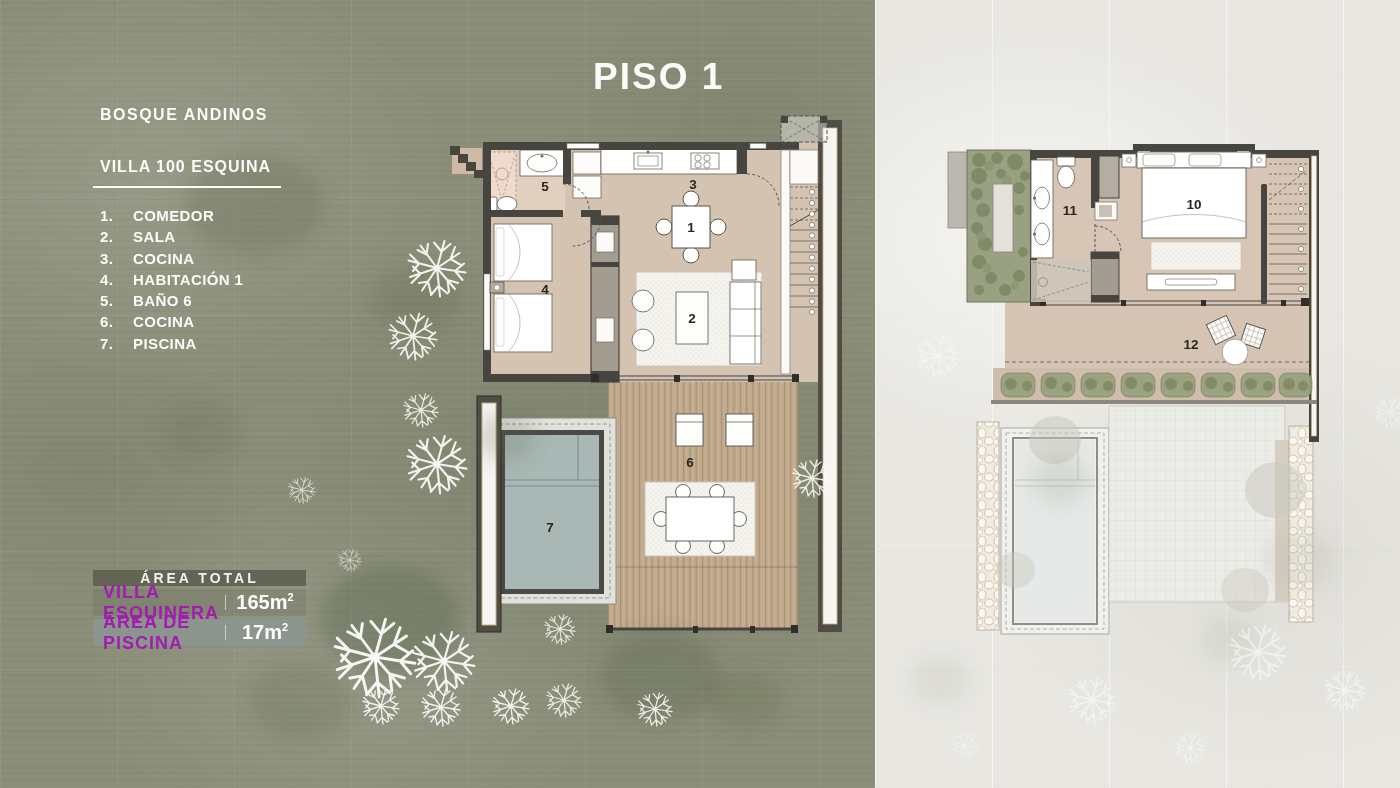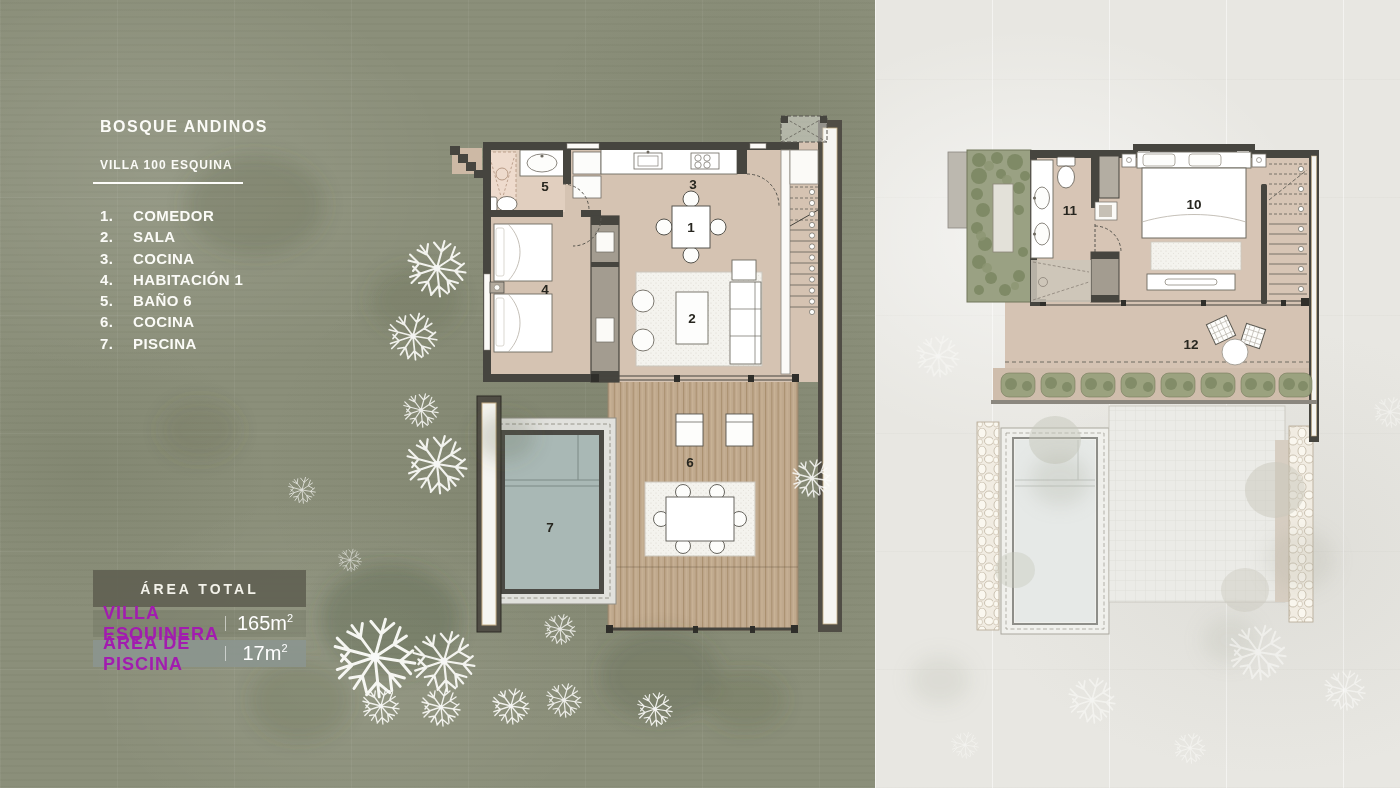--- a/index.html
+++ b/index.html
@@ -24,40 +24,40 @@
       repeating-linear-gradient(90deg, rgba(255,255,255,.5) 0 1px, rgba(0,0,0,0) 1px 117px),
       repeating-linear-gradient(0deg, rgba(120,120,110,.04) 0 1px, rgba(0,0,0,0) 1px 118px);}
   .plan{position:absolute;z-index:1;}
   .plan1{left:450px;top:112px;}
   .plan2{left:945px;top:140px;}
   .decor{position:absolute;left:0;top:0;z-index:2;pointer-events:none;}
   .txt{position:absolute;z-index:3;}
   .piso-title{font-size:37px;font-weight:700;letter-spacing:2px;}
   .piso1-title{left:593px;top:56px;color:#fbfbf7;}
   .piso2-title{left:1062px;top:60px;color:#3a3a36;}
-  .project-title{left:100px;top:118px;font-size:16px;font-weight:700;
+  .project-title{left:100px;top:106px;font-size:16px;font-weight:700;
                  letter-spacing:1.5px;color:#fbfbf7;}
-  .villa-title{left:93px;top:158px;font-size:12px;font-weight:700;letter-spacing:1px;
+  .villa-title{left:93px;top:158px;font-size:16px;font-weight:700;letter-spacing:1px;
                color:#fbfbf7;padding:0 10px 10px 7px;border-bottom:2.5px solid #fdfdfa;}
   .legend{left:100px;top:205px;color:#fbfbf7;font-size:15px;font-weight:700;
           letter-spacing:.4px;}
   .legend-row{display:flex;line-height:21.3px;}
   .legend-num{width:33px;flex:none;}
   .legend-group2{margin-top:19px;}
   .area-box{left:93px;top:570px;width:213px;}
-  .area-header{height:37px;background:rgba(97,97,83,.92);display:flex;align-items:center;
+  .area-header{height:16px;background:rgba(97,97,83,.92);display:flex;align-items:center;
                justify-content:center;font-size:14px;letter-spacing:3px;color:#f3f2ea;
                font-weight:700;}
   .area-row{margin-top:3px;height:27px;display:flex;align-items:center;
             padding:0 8px 0 10px;}
   .area-row-villa{background:rgba(80,84,66,.18);}
   .area-row-piscina{background:rgba(139,149,144,.88);}
   .area-label{flex:1;font-size:18px;letter-spacing:1px;color:#a21caf;font-weight:700;}
   .area-sep{width:1px;height:15px;background:rgba(255,255,255,.55);margin:0 6px;flex:none;}
-  .area-value{width:66px;text-align:center;font-size:20px;color:#ffffff;font-weight:400;}
+  .area-value{width:66px;text-align:center;font-size:20px;color:#ffffff;font-weight:700;}
   .area-value sup{font-size:11px;}
   svg text{font-family:"Liberation Sans",sans-serif;font-weight:700;font-size:13.5px;
            fill:#27261f;text-anchor:middle;}
 </style>
 </head>
 <body>
 
 <div class="stage">
 
   <div class="bg-left"></div>
@@ -545,20 +545,21 @@
       <use href="#wtree" transform="translate(938,356) scale(1.1)" opacity=".5"></use>
       <use href="#wtree" transform="translate(1092,700) scale(1.2)" opacity=".55"></use>
       <use href="#wtree" transform="translate(1258,652) scale(1.45)" opacity=".55"></use>
       <use href="#wtree" transform="translate(1345,690) scale(1.05)" opacity=".55"></use>
       <use href="#wtree" transform="translate(1390,412) scale(0.8)" opacity=".45"></use>
       <use href="#wtree" transform="translate(1190,748) scale(0.8)" opacity=".5"></use>
       <use href="#wtree" transform="translate(965,745) scale(0.7)" opacity=".45"></use>
     </g>
   </svg>
 
+  <div class="txt piso-title piso1-title">PISO 1</div>
 
   <div class="txt project-title">BOSQUE ANDINOS</div>
   <div class="txt villa-title">VILLA 100 ESQUINA</div>
 
   <div class="txt legend">
     <div class="legend-row">
       <span class="legend-num">1.</span>
       <span>COMEDOR</span>
     </div>
     <div class="legend-row">

